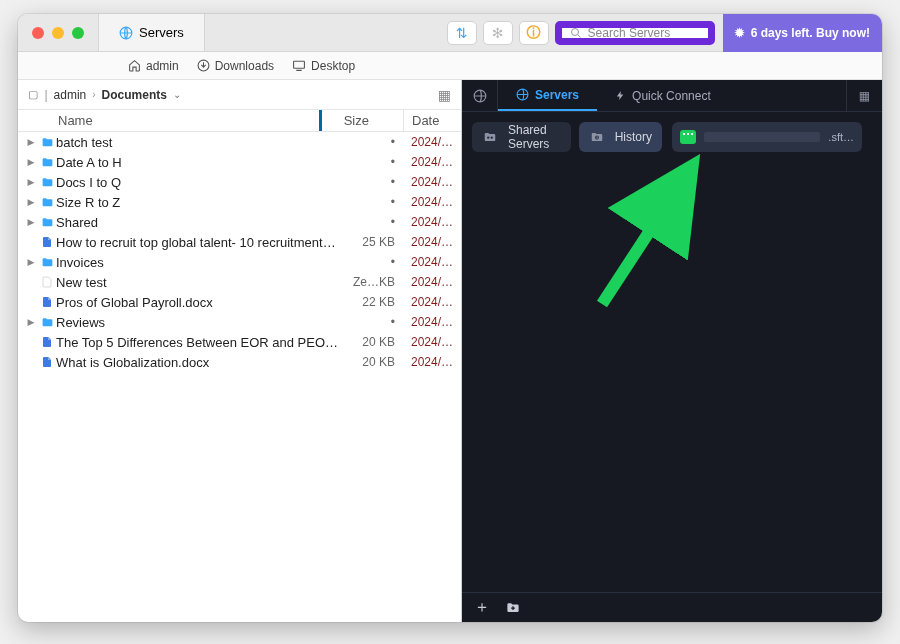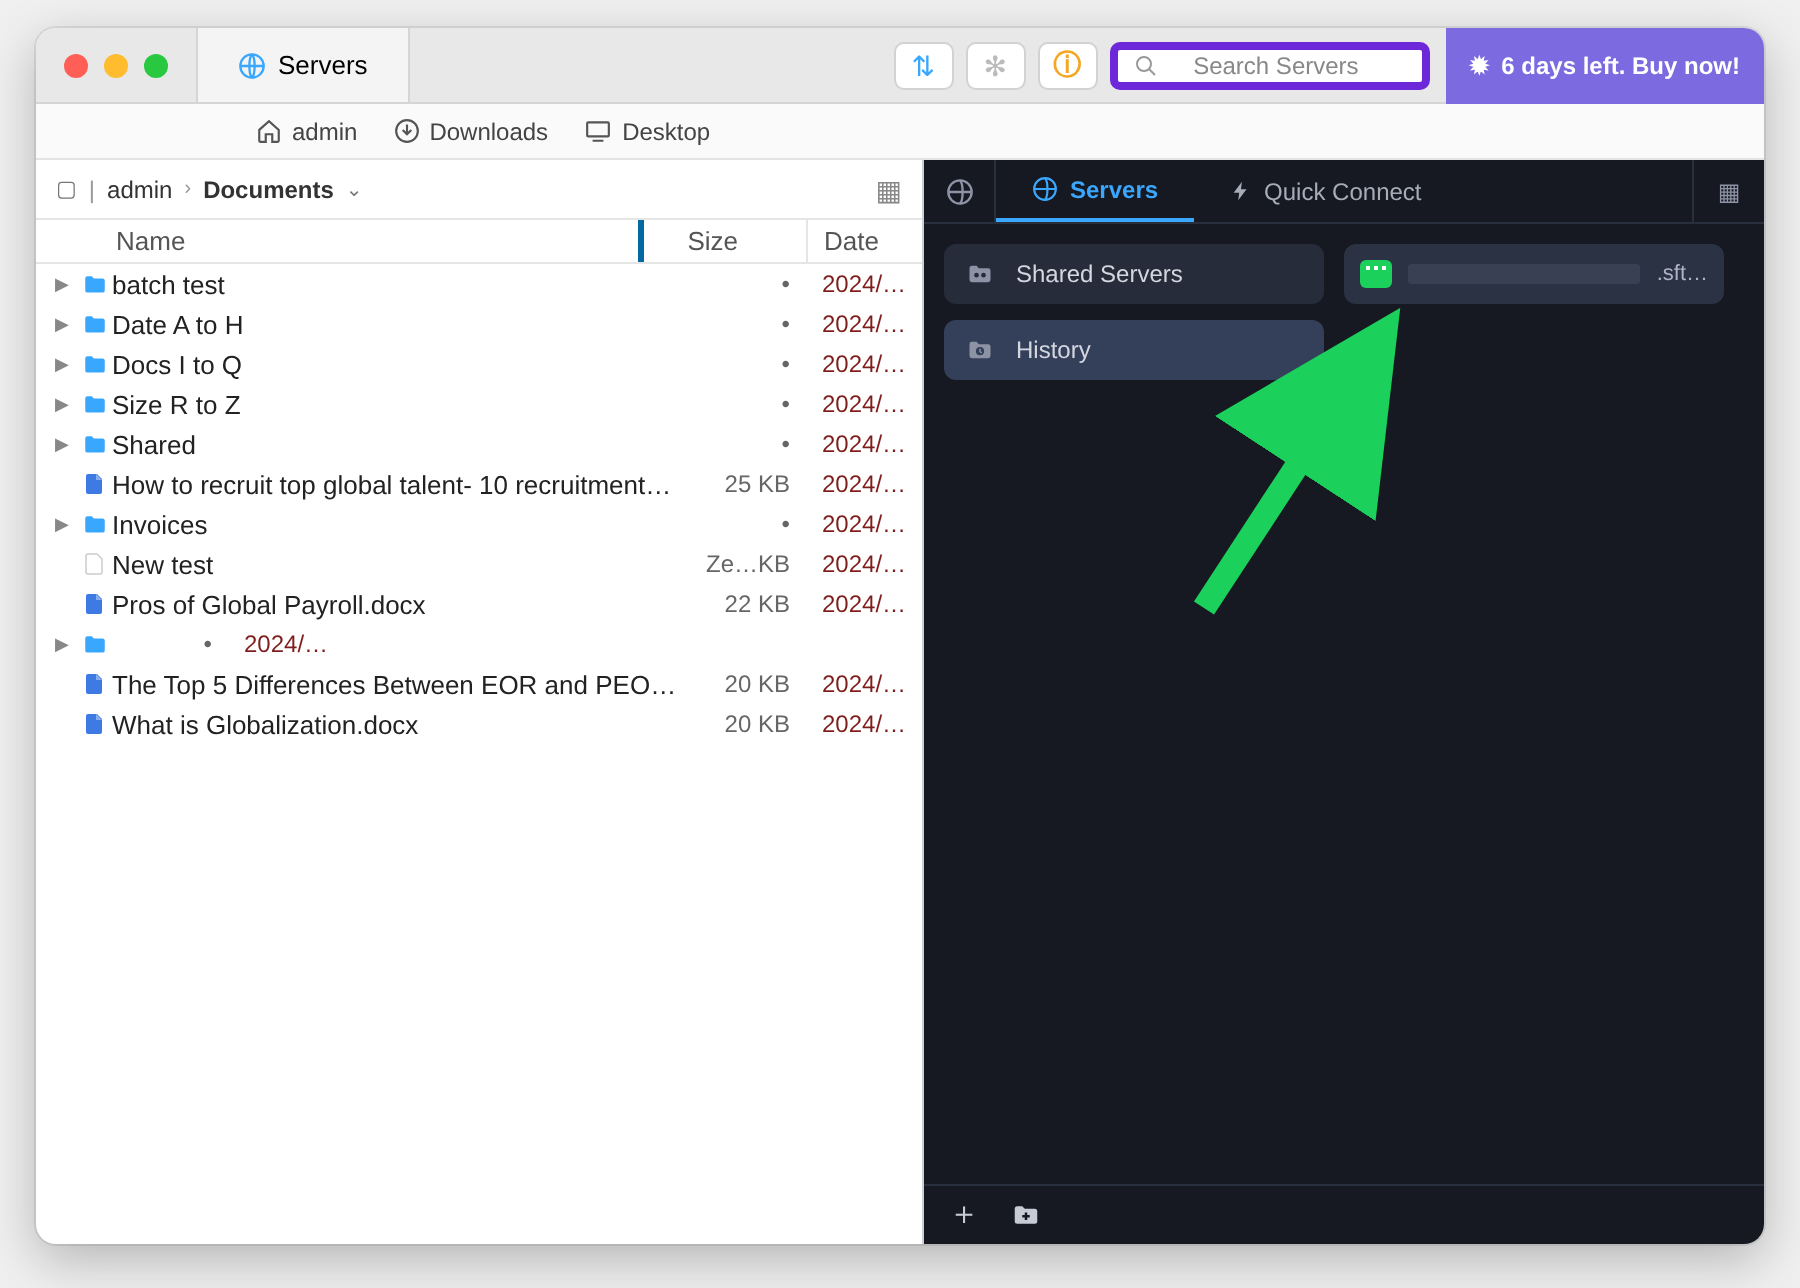--- a/index.html
+++ b/index.html
@@ -34,22 +34,22 @@
   .spacer{flex:1;}
   .tb-btns { display:flex; gap:6px; padding-right:8px; align-items:center;}
   .tb-btn {
     height:24px; min-width:30px; border-radius:5px;
     background:#fff; border:1px solid #d2d2d2;
     display:flex; align-items:center; justify-content:center;
     font-size:14px; padding:0 6px;
   }
   .search {
     height:24px; width:160px; border-radius:5px;
-    background:#fff; border:4px solid #6d28d9;
-    display:flex; align-items:center; padding:0 8px; gap:18px;
+    background:#fff; border:7px solid #6d28d9;
+    display:flex; align-items:center; padding:0 8px; gap:6px;
     color:#888; font-size:12px;
   }
   .trial {
     height:38px; background:#7b6ae0; color:#fff;
     display:flex; align-items:center; padding:0 12px; gap:6px;
     font-size:12px; font-weight:600;
   }
 
   
   .favbar{
@@ -107,21 +107,21 @@
   .rtab{
     display:flex; align-items:center; justify-content:center; gap:6px;
     padding:0 18px; color:#a7acb9;
   }
   .rtab.globe{width:36px;padding:0;border-right:1px solid #2a2f3d;}
   .rtab.active{color:#3aa7ff; border-bottom:2px solid #3aa7ff; font-weight:600;}
   .rtab.grid{width:36px;padding:0;margin-left:auto;border-left:1px solid #2a2f3d;}
 
   
   .rbody{flex:1; display:flex; padding:10px; gap:10px; align-items:flex-start;}
-  .rcol{display:flex; flex-direction:column; gap:8px; width:190px;}
+  .rcol{display:flex; flex-direction:row; gap:8px; width:190px;}
   .ritem{
     height:30px; border-radius:6px; background:#272c3a;
     display:flex; align-items:center; gap:10px; padding:0 10px;
     font-size:12px; color:#d4d7e0;
   }
   .ritem.selected{background:#34405a;}
   .ritem .ri-icon{color:#8d93a4; font-size:14px;}
   .server-item{
     height:30px; border-radius:6px; background:#2b3244;
     display:flex; align-items:center; gap:8px; padding:0 8px;
@@ -343,20 +343,21 @@
             <span class="size">22 KB</span>
             <span class="date">2024/…</span>
           </div>
           <div class="row">
             <span class="tw">▶</span>
             <span class="icon folder-i">
               <svg width="15" height="13" viewBox="0 0 24 24">
                 <path d="M3 6a2 2 0 012-2h4l2 2h8a2 2 0 012 2v9a2 2 0 01-2 2H5a2 2 0 01-2-2z" fill="currentColor"></path>
               </svg>
             </span>
+            <span class="name">Reviews</span>
             <span class="size">•</span>
             <span class="date">2024/…</span>
           </div>
           <div class="row">
             <span class="tw"></span>
             <span class="icon doc-i">
               <svg width="12" height="14" viewBox="0 0 24 24">
                 <path d="M6 2h9l5 5v13a2 2 0 01-2 2H6a2 2 0 01-2-2V4a2 2 0 012-2z" fill="currentColor"></path>
                 <path d="M14 2v6h6" fill="#fff" opacity="0.4"></path>
               </svg>

